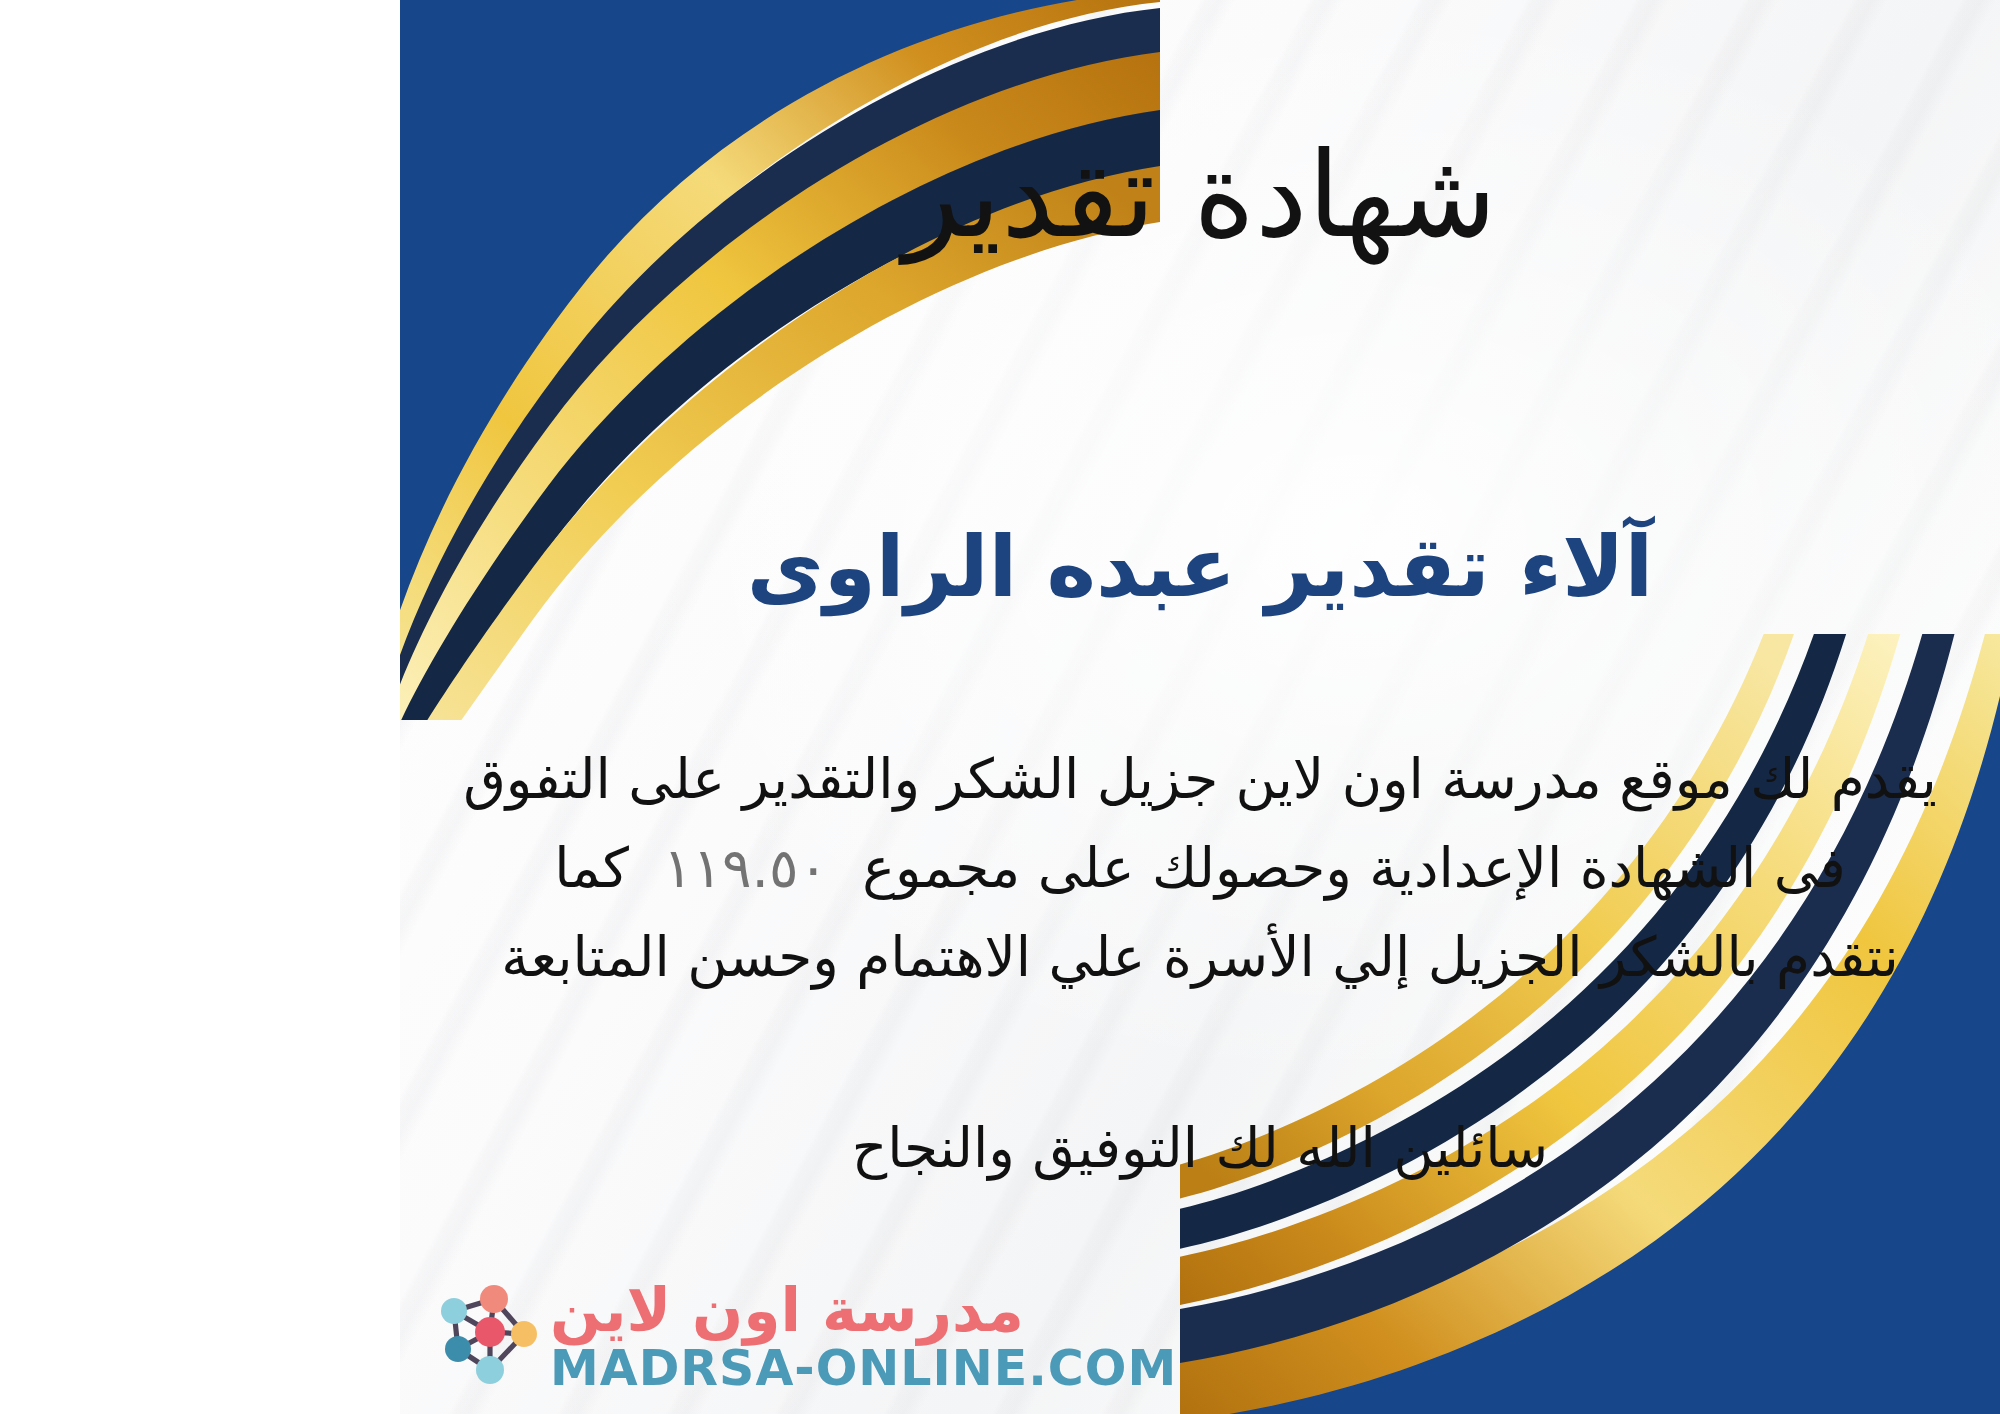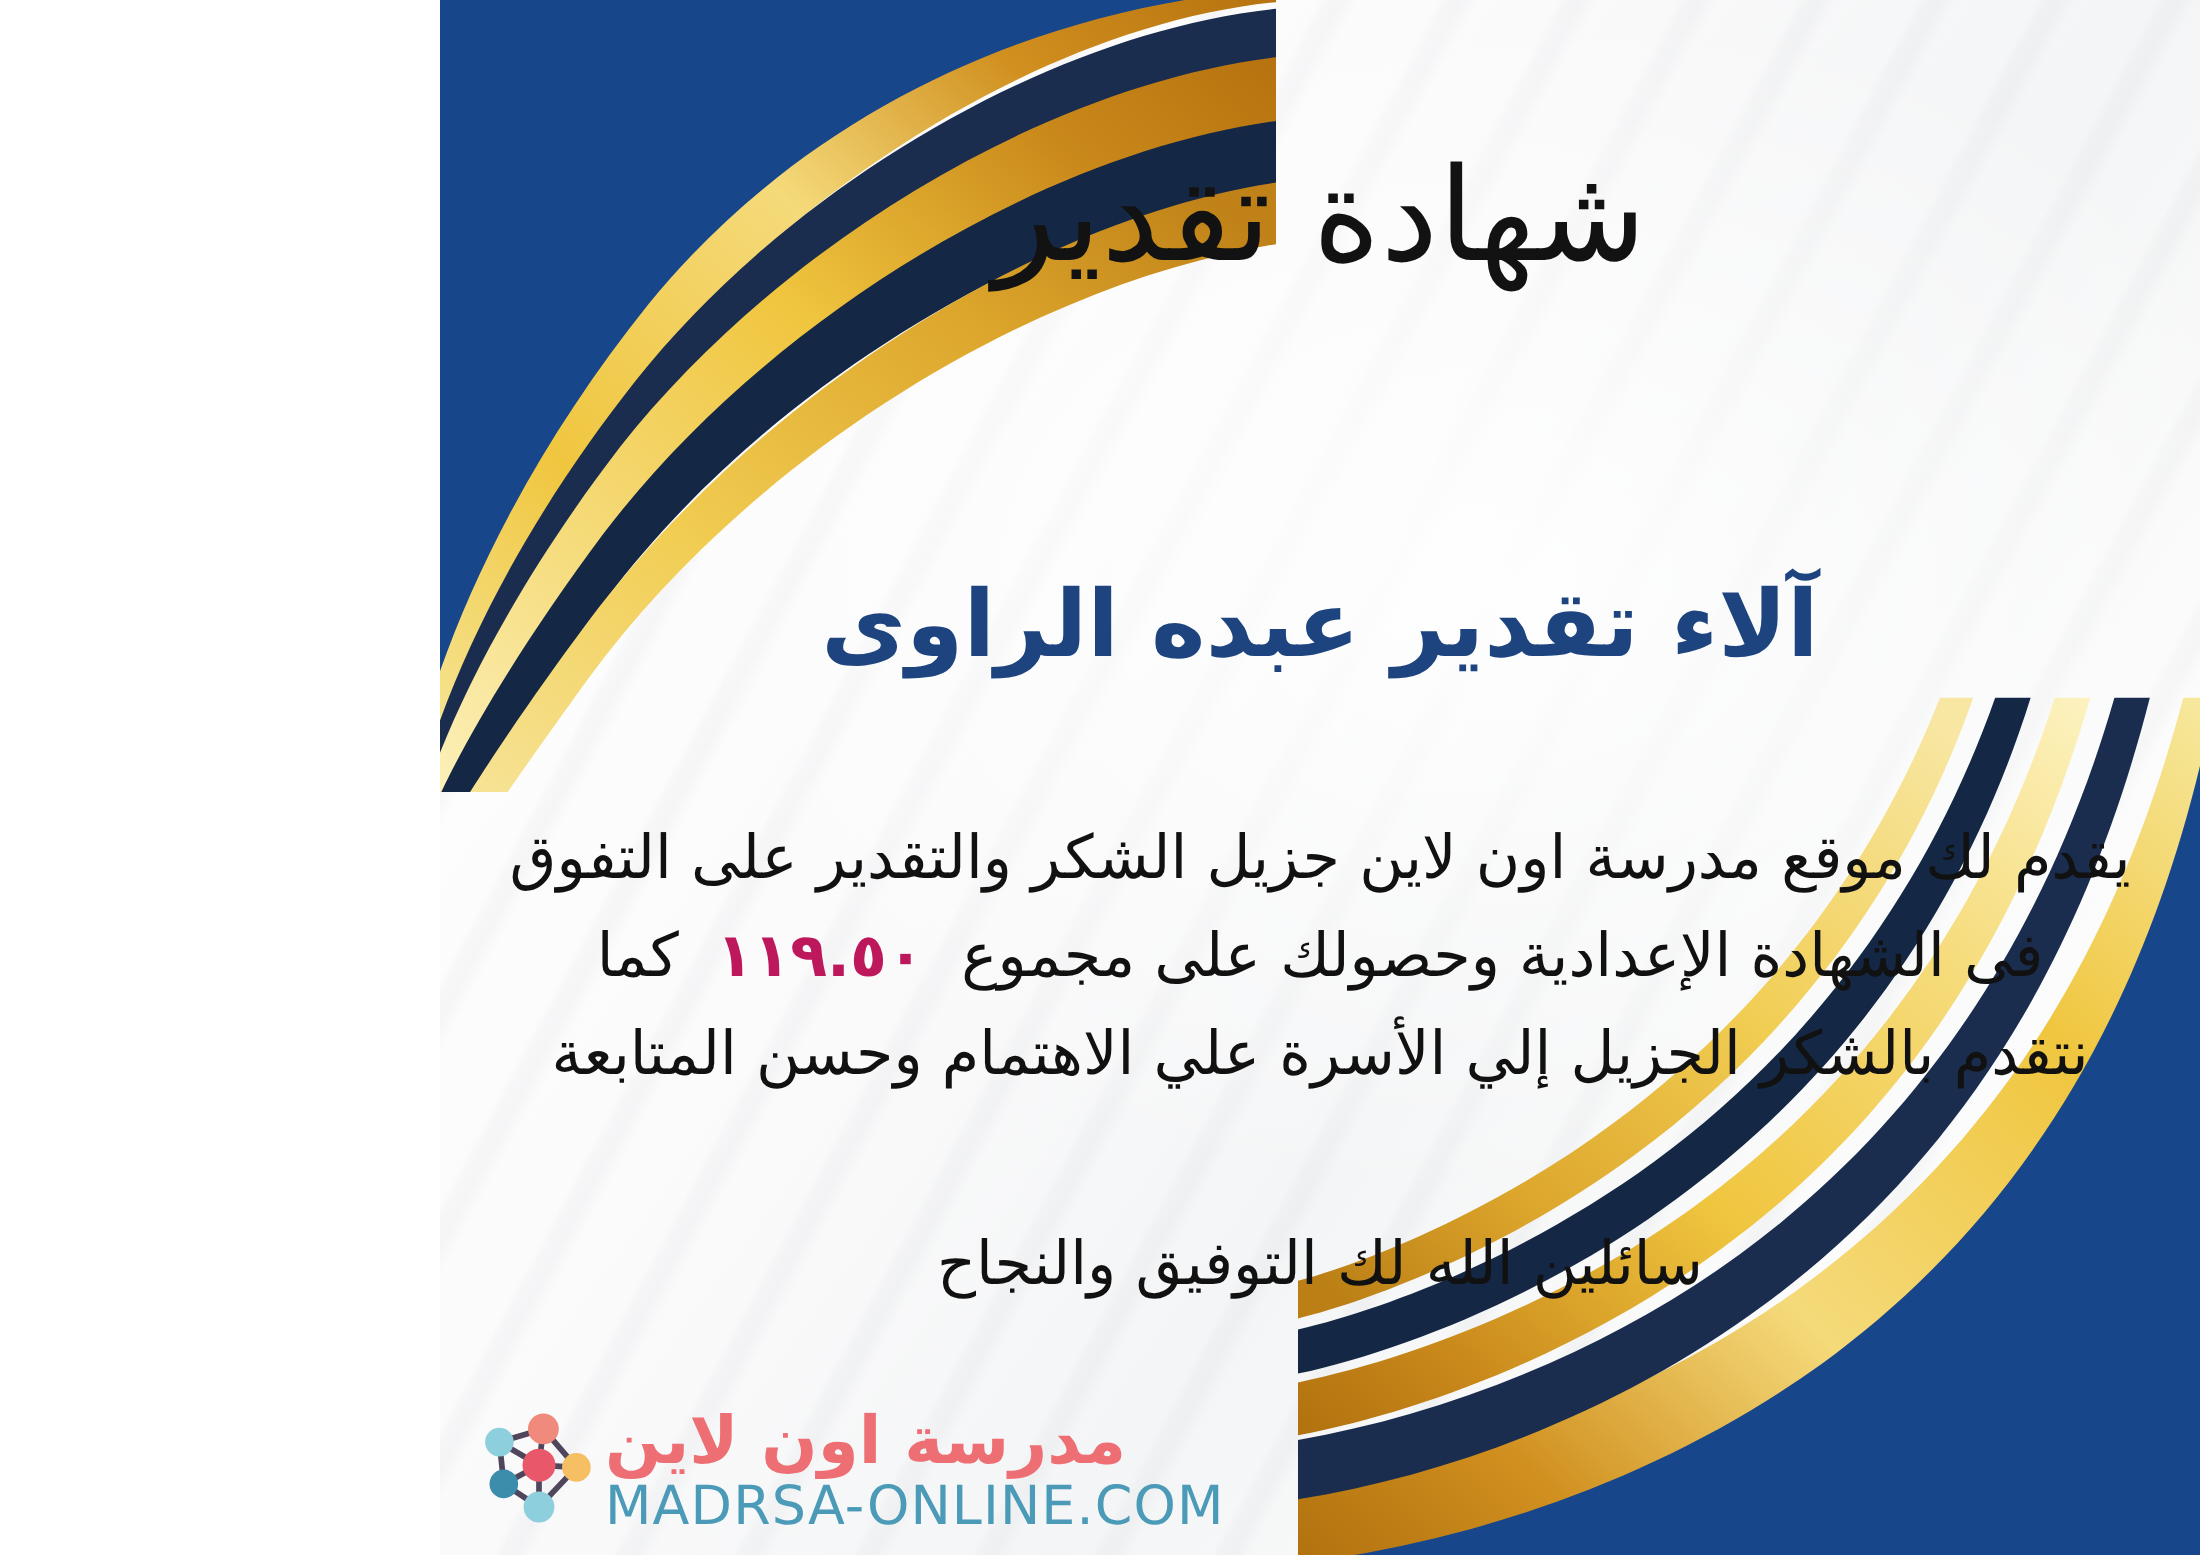--- a/index.html
+++ b/index.html
@@ -89,22 +89,22 @@
   }
   .body-line {
     font-size:55px;
     font-weight:400;
     color:#111111;
     line-height:1.62;
     white-space:nowrap;
     direction:rtl;
   }
   .score {
-    color:#be185d;
-    font-weight:700;
+    color:#737373;
+    font-weight:400;
     padding:0 34px;
     letter-spacing:1px;
   }
 
   .closing {
     position:absolute;
     left:0; right:0; top:1116px;
     text-align:center;
     font-size:55px;
     color:#111111;
@@ -125,21 +125,21 @@
   .brand-ar {
     font-size:60px;
     font-weight:700;
     color:#ee6f73;
     line-height:1.05;
     letter-spacing:0px;
     direction:rtl;
   }
   .brand-en {
     font-size:49px;
-    font-weight:400;
+    font-weight:700;
     color:#4a9ab8;
     line-height:1.1;
     letter-spacing:1px;
     direction:ltr;
     font-family:"DejaVu Sans","Liberation Sans",sans-serif;
   }
   .brand-icon { width:118px; height:118px; flex:0 0 auto; }
 </style>
 </head>
 <body>

